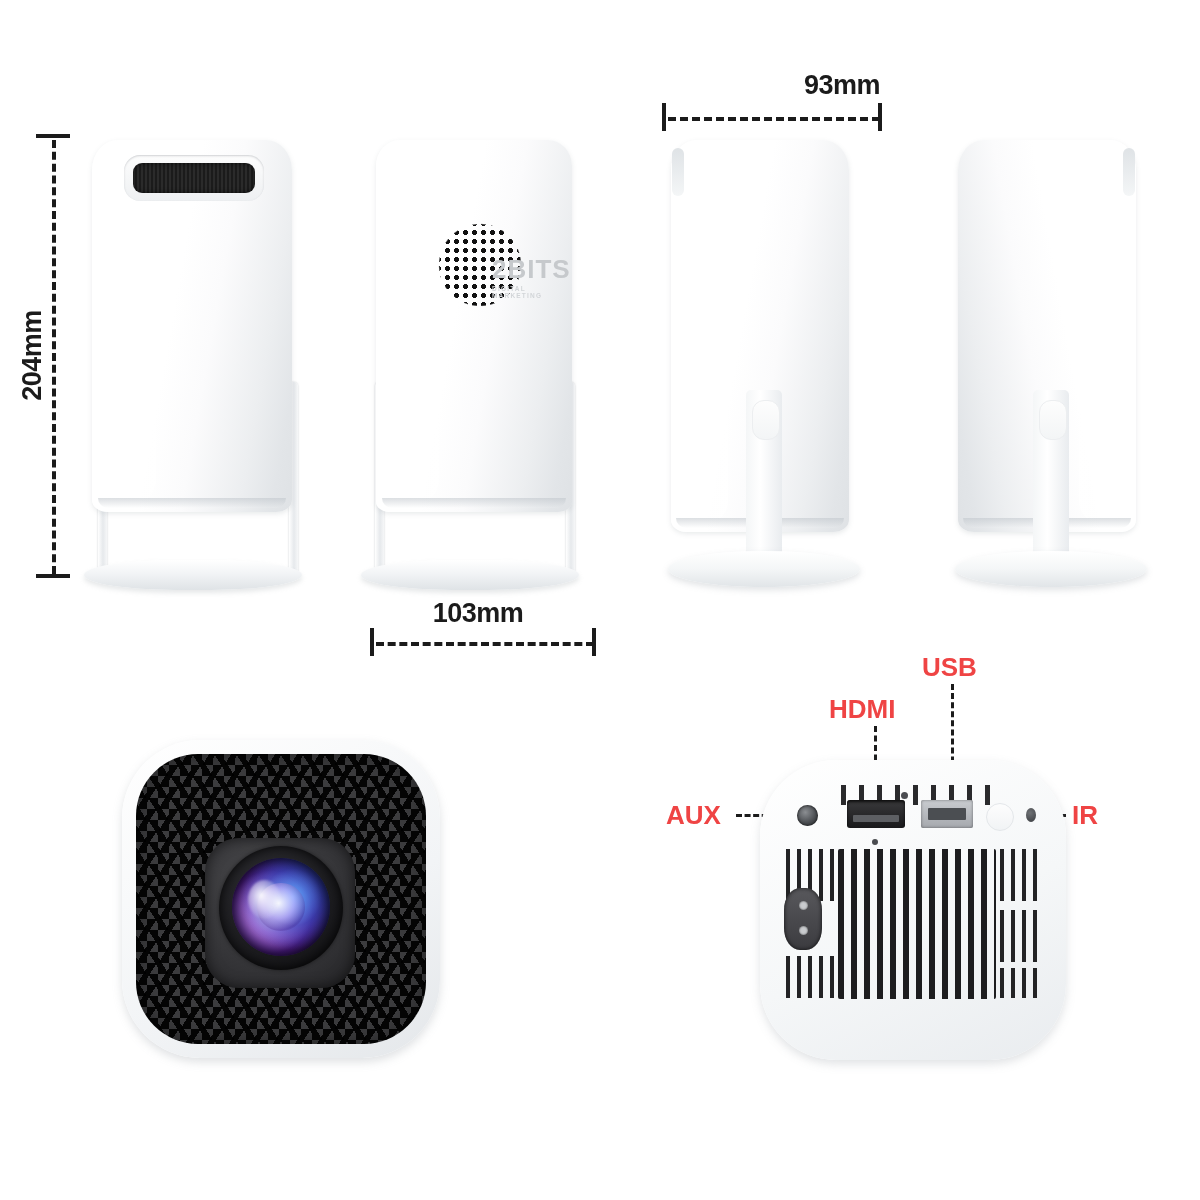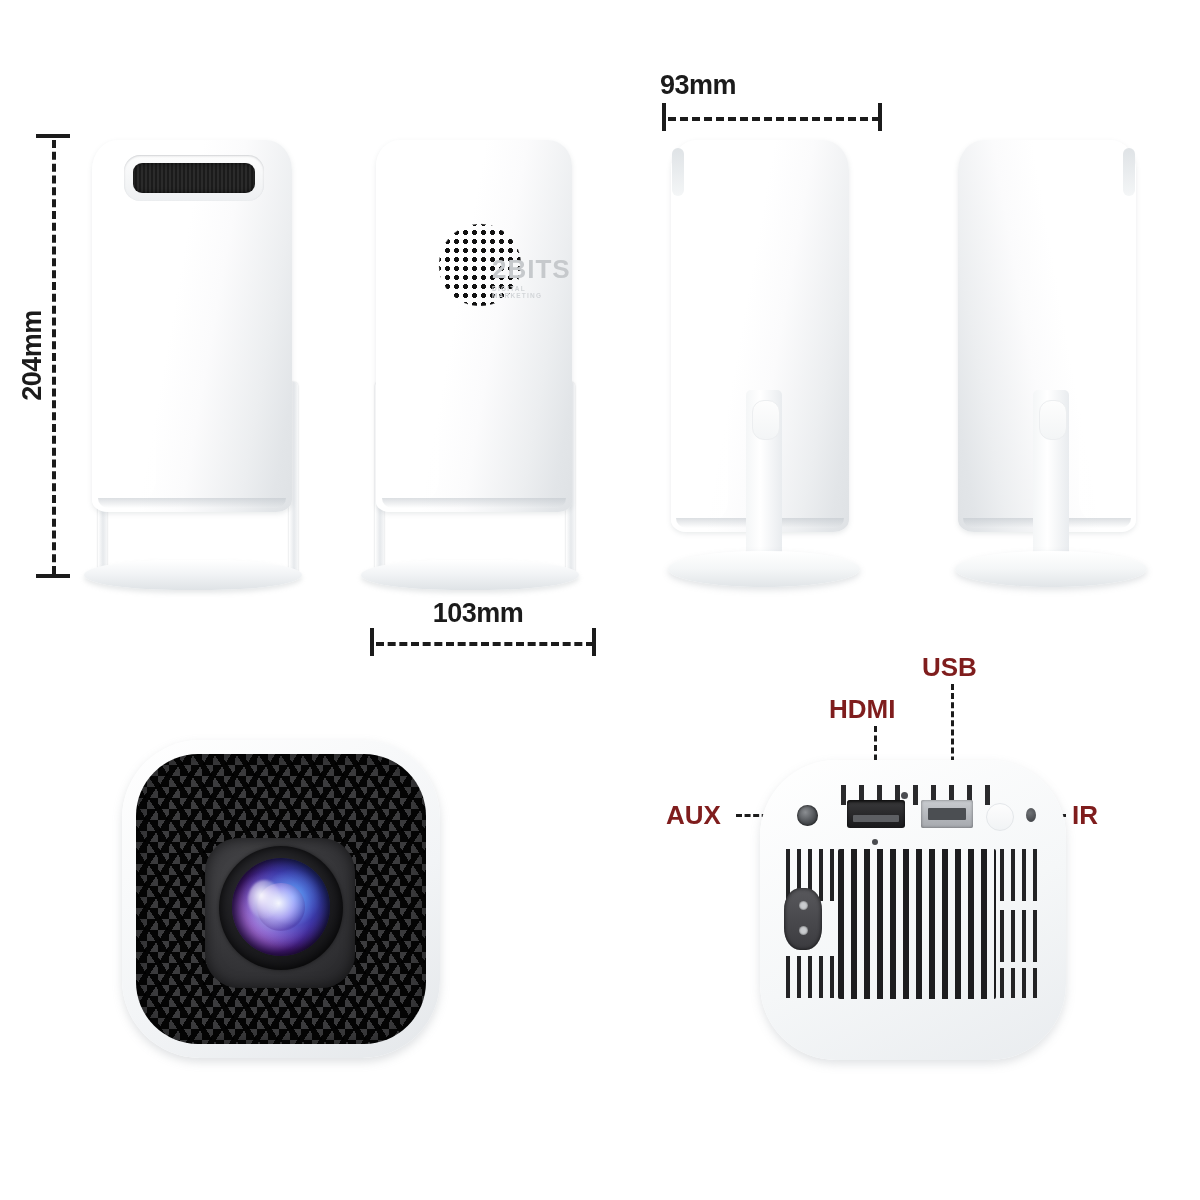--- a/index.html
+++ b/index.html
@@ -346,21 +346,21 @@
   .lead-v {
     position: absolute;
     width: 0;
     border-left: 3px dashed #1b1b1b;
   }
   .callout {
     position: absolute;
     font-family: "Liberation Sans", sans-serif;
     font-weight: bold;
     font-size: 26px;
-    color: #7f1d1d;
+    color: #ef4444;
     white-space: nowrap;
   }
 </style>
 </head>
 <body>
 
 <div id="stage">
 
   <div>
     <div class="cap-h" style="left:36px; top:134px; width:34px;"></div>
@@ -394,21 +394,21 @@
 
     <div class="dot-grille" style="left:434px; top:219px; width:92px; height:92px;"></div>
 
     <div class="watermark" style="left:492px; top:256px;">
       <span class="wm-main">2BITS</span>
       <span class="wm-sub">DIGITAL MARKETING</span>
     </div>
   </div>
 
   <div>
-    <div class="dim-label dim-h" style="left:660px; top:70px; width:220px; text-align:left;">93mm</div>
+    <div class="dim-label dim-h" style="left:660px; top:70px; width:220px; text-align:right;">93mm</div>
     <div class="cap-v" style="left:662px; top:103px; height:28px;"></div>
     <div class="dash-h" style="left:668px; top:117px; width:212px;"></div>
     <div class="cap-v" style="left:878px; top:103px; height:28px;"></div>
   </div>
 
   <div class="unit">
     <div class="body" style="left:671px; top:140px; width:178px; height:392px;">
       <div class="rim"></div>
     </div>
     <div class="notch" style="left:672px; top:148px;"></div>

